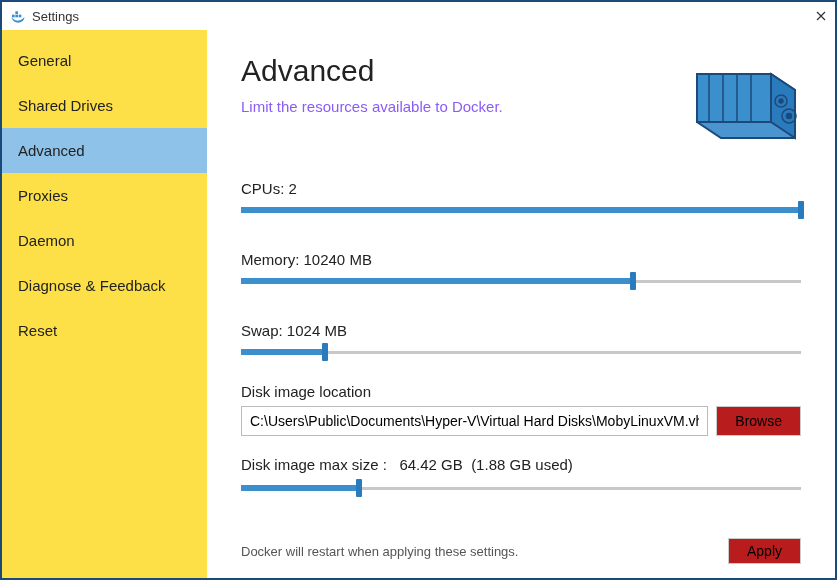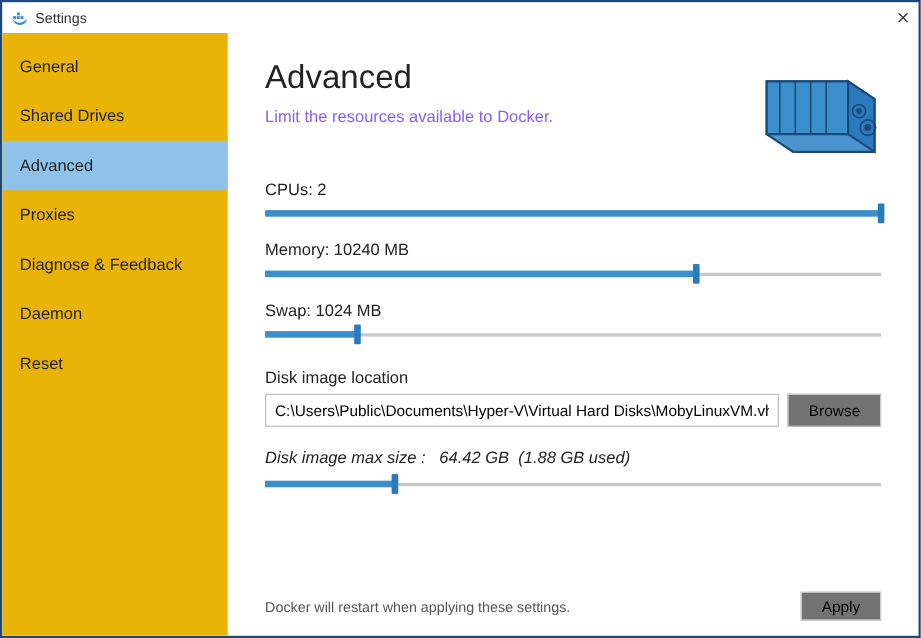--- a/index.html
+++ b/index.html
@@ -24,21 +24,21 @@
 .titlebar .icon { width: 16px; height: 16px; margin-right: 6px; }
 .titlebar .title { flex: 1; font-size: 13px; color: #333; }
 .titlebar .close { width: 12px; height: 12px; line-height: 12px; font-size: 14px; text-align: center; cursor: pointer; }
 .main {
   flex: 1;
   display: flex;
   min-height: 0;
 }
 .sidebar {
   width: 205px;
-  background: #eab308;
+  background: #fde047;
   display: flex;
   flex-direction: column;
 }
 .sidebar-list { flex: 1; padding-top: 8px; }
 .sidebar-item {
   padding: 14px 16px;
   font-size: 15px;
   cursor: pointer;
 }
 .sidebar-item.active { background: #8fc2e8; }
@@ -58,21 +58,21 @@
   padding: 24px 34px 14px 34px;
   display: flex;
   flex-direction: column;
   overflow: hidden;
 }
 .header-row { display: flex; align-items: flex-start; }
 .header-text { flex: 1; }
 .page-title { font-size: 30px; font-weight: 400; margin-bottom: 10px; }
 .page-subtitle { font-size: 15px; color: #8b5cf6; }
 .container-illustration { width: 110px; height: 90px; margin-left: 10px; }
-.slider-group { margin-top: 20px; }
+.slider-group { margin-top: 36px; }
 .slider-label { font-size: 15px; margin-bottom: 8px; }
 .slider-track {
   position: relative;
   height: 10px;
   margin-top: 2px;
 }
 .slider-rail {
   position: absolute; left: 0; right: 0; top: 4px; height: 3px;
   background: #c8c8c8;
 }
@@ -85,24 +85,24 @@
   background: #2a7bbd; border-radius: 1px;
   transform: translateX(-3px);
 }
 .field-label { font-size: 15px; margin-top: 26px; margin-bottom: 6px; }
 .path-row { display: flex; align-items: stretch; gap: 8px; }
 .path-input {
   flex: 1; height: 30px; border: 1px solid #bbb; padding: 4px 8px;
   font-size: 14px; font-family: inherit; overflow: hidden; white-space: nowrap;
 }
 .btn {
-  background: #737373; border: 1px solid #ccc; padding: 4px 18px;
+  background: #b91c1c; border: 1px solid #ccc; padding: 4px 18px;
   font-size: 14px; cursor: pointer; font-family: inherit;
 }
-.size-row { font-size: 15px; margin-top: 20px; margin-bottom: 8px; font-style: italic; }
+.size-row { font-size: 15px; margin-top: 20px; margin-bottom: 8px; }
 .footer-row {
   margin-top: auto;
   display: flex; align-items: center; padding-top: 18px; justify-content: flex-end;
 }
 .footer-note { flex: 1; font-size: 13px; color: #555; }
 </style>
 </head>
 <body>
 
 <div class="titlebar">
@@ -125,22 +125,22 @@
   </span>
 </div>
 
 <div class="main">
   <div class="sidebar">
     <div class="sidebar-list">
       <div class="sidebar-item">General</div>
       <div class="sidebar-item">Shared Drives</div>
       <div class="sidebar-item active">Advanced</div>
       <div class="sidebar-item">Proxies</div>
+      <div class="sidebar-item">Daemon</div>
       <div class="sidebar-item">Diagnose &amp; Feedback</div>
-      <div class="sidebar-item">Daemon</div>
       <div class="sidebar-item">Reset</div>
     </div>
   </div>
 
   <div class="content">
     <div class="header-row">
       <div class="header-text">
         <h1 class="page-title">Advanced</h1>
         <div class="page-subtitle">Limit the resources available to Docker.</div>
       </div>

